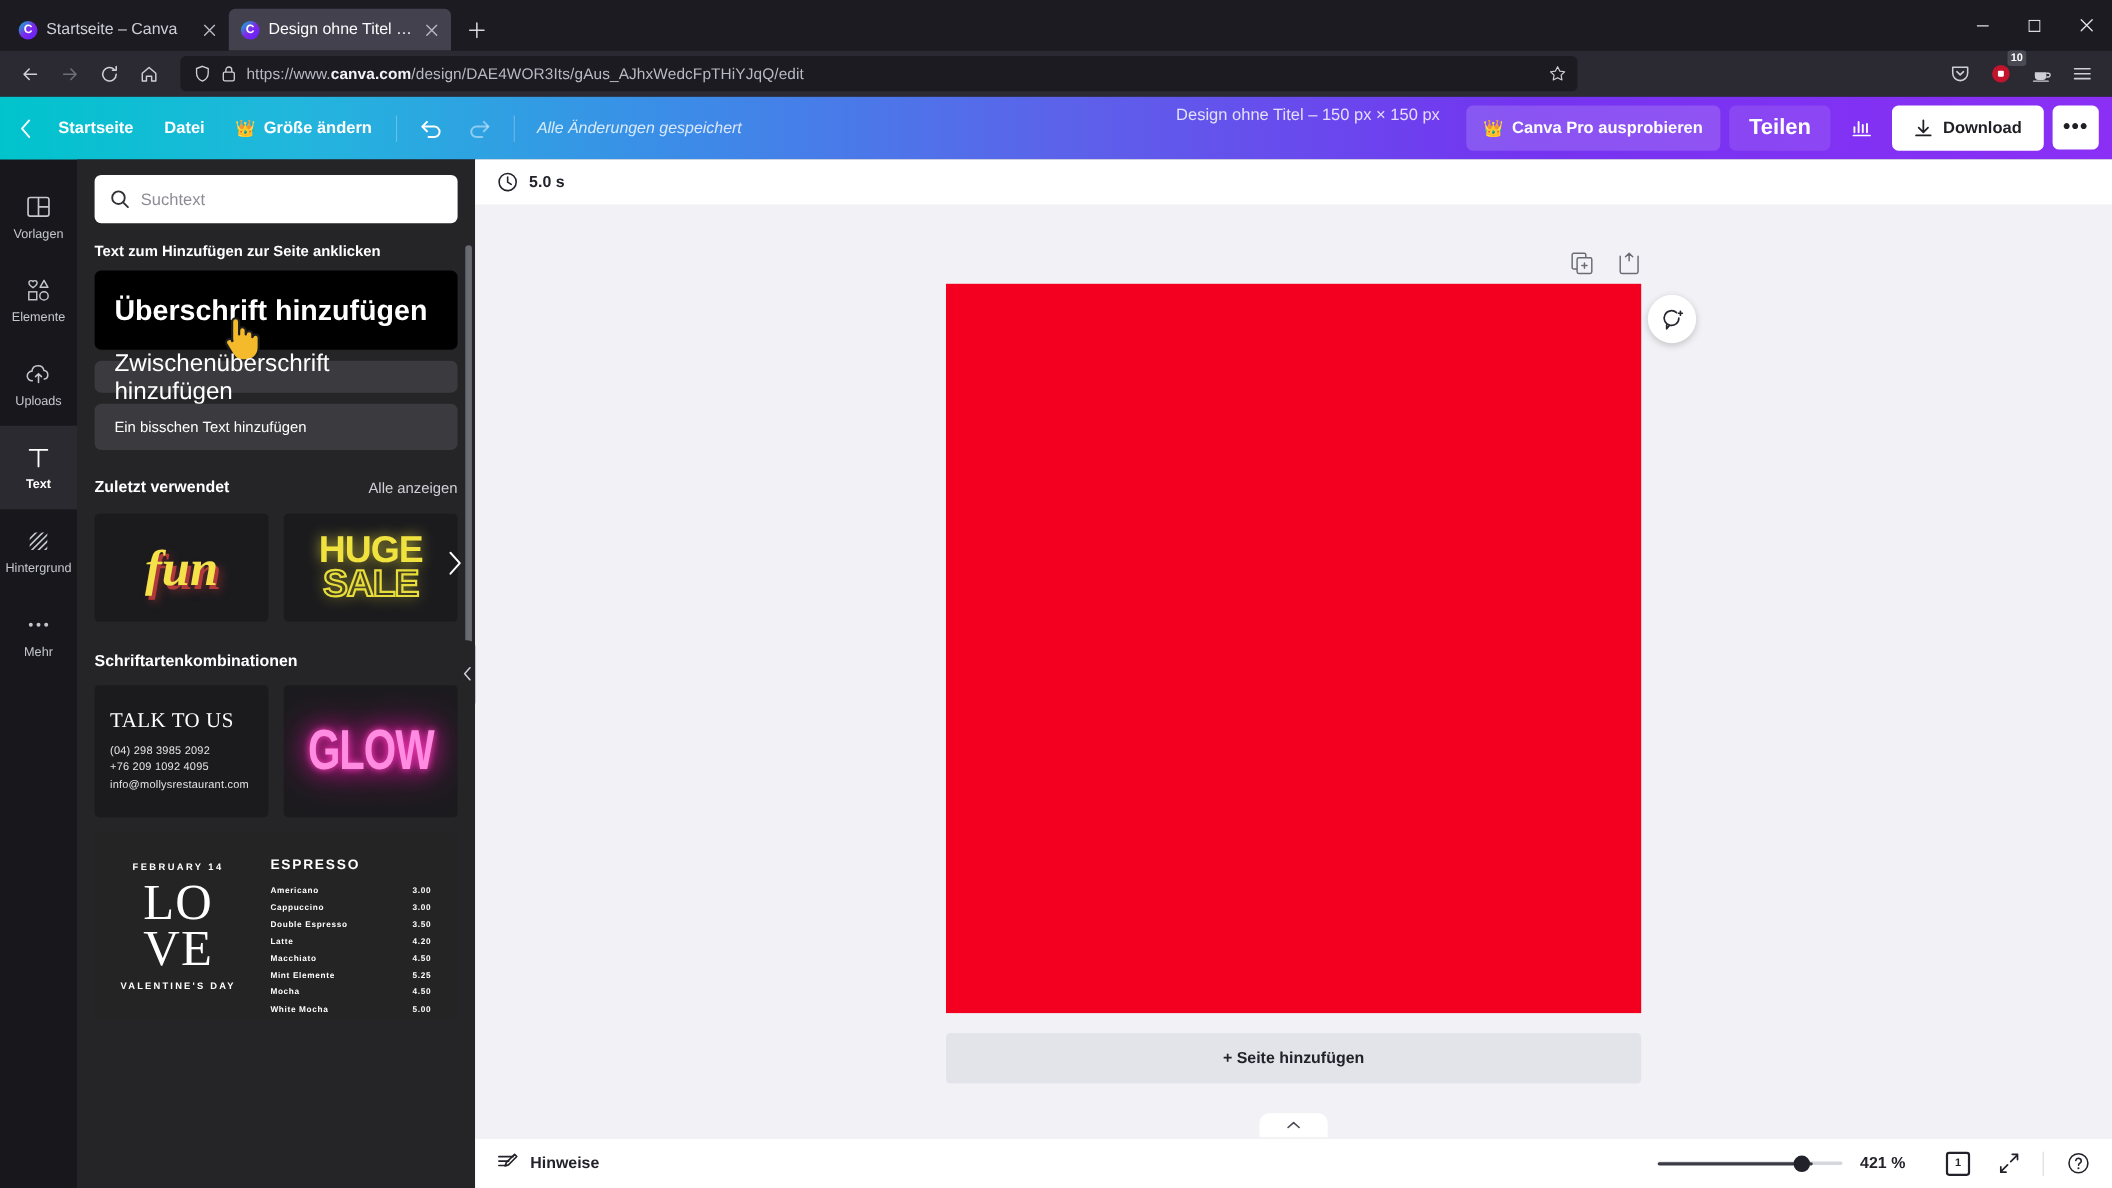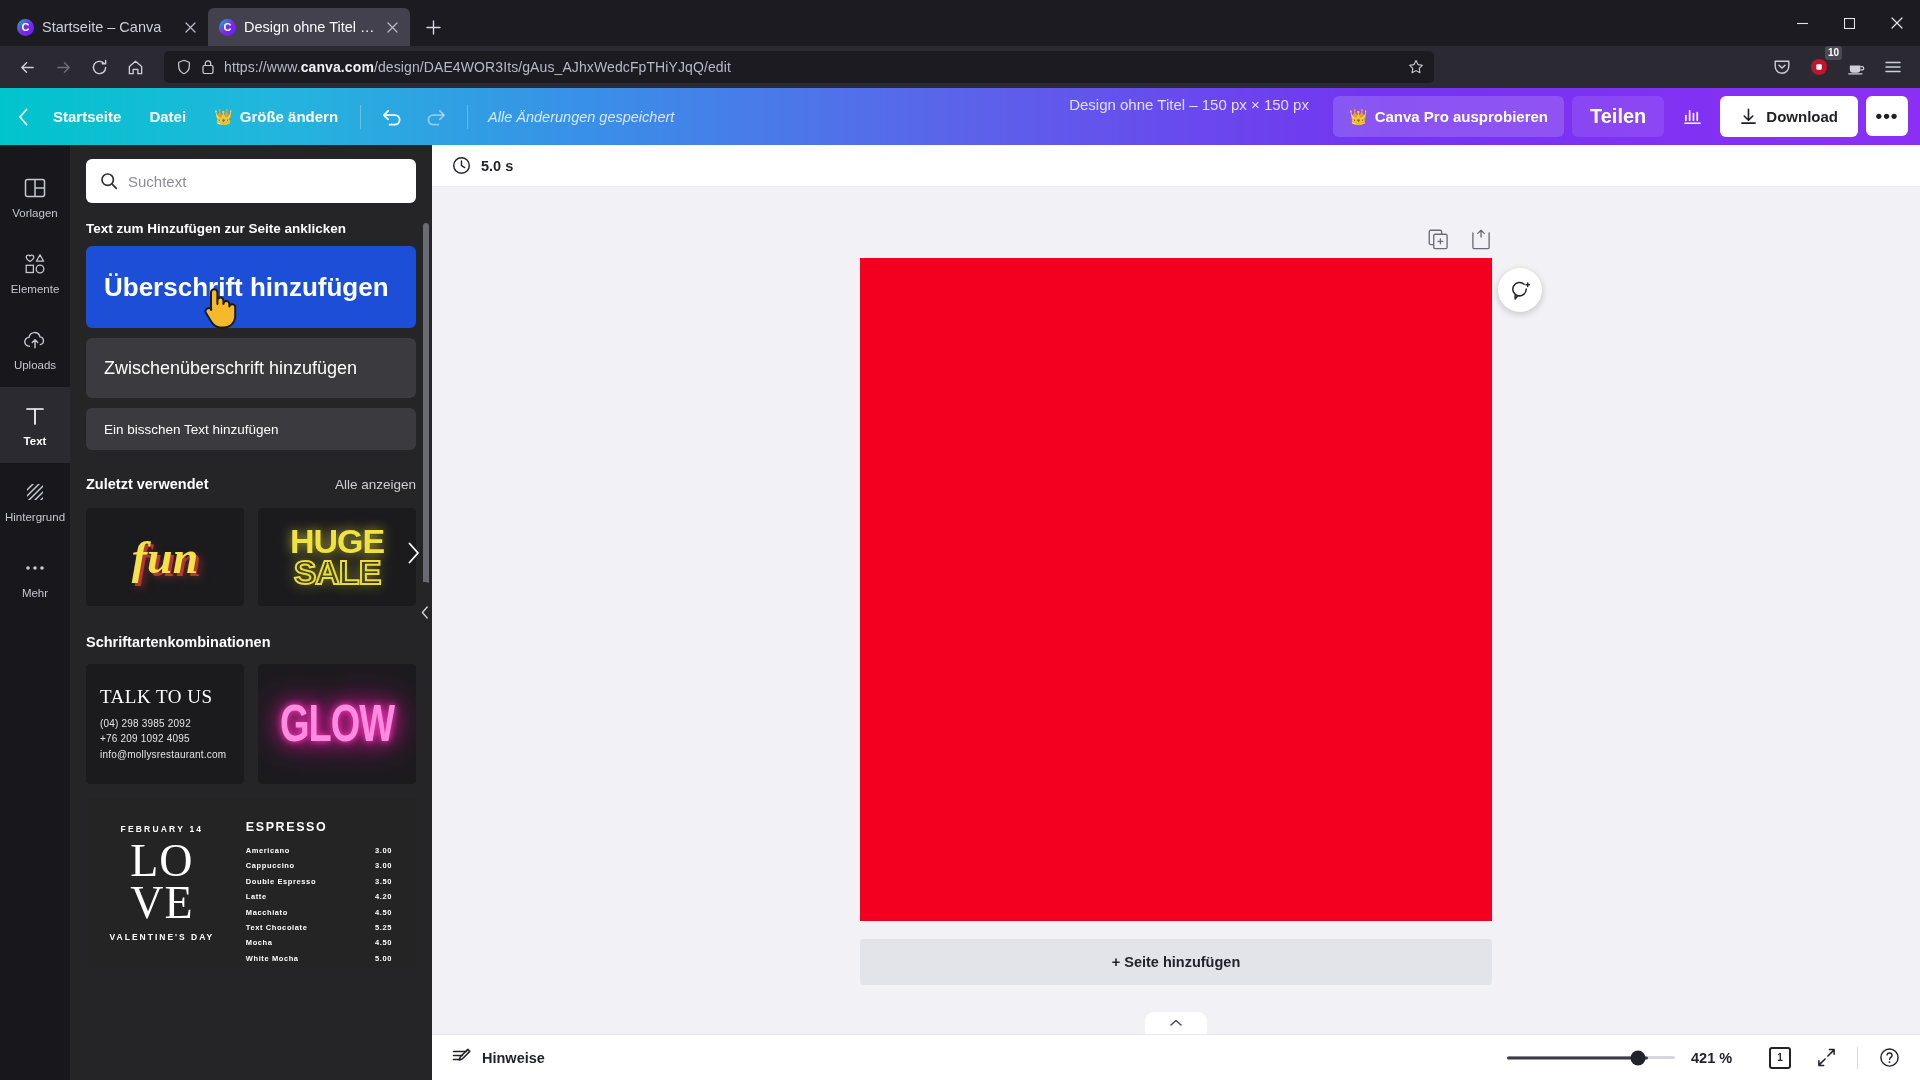--- a/index.html
+++ b/index.html
@@ -158,24 +158,24 @@
   .panel-search input::placeholder { color:#8c8c96; }
   .panel-scroll { flex:1; overflow:hidden; padding: 0 16px 0 16px; position:relative; }
   .panel-heading {
     color:#fff; font-size:13.5px; font-weight:700; padding: 8px 0 10px 0;
   }
   .txt-btn {
     background:#3f3f44; border-radius:6px; margin-bottom: 10px;
     display:flex; align-items:center; color:#fff; position:relative;
   }
   .txt-heading {
-    height: 82px; padding: 0 18px; font-size: 26px; font-weight:800;
-    line-height:1.08; background:#1d4ed8;
-  }
-  .txt-sub { height: 60px; padding: 0 18px; font-size: 18px; background:#3a3a3f; }
+    height: 72px; padding: 0 18px; font-size: 26px; font-weight:800;
+    line-height:1.08; background:#000000;
+  }
+  .txt-sub { height: 29px; padding: 0 18px; font-size: 22px; background:#3a3a3f; }
   .txt-body { height: 42px; padding: 0 18px; font-size: 13.5px; background:#3a3a3f; }
   .cursor-hand {
     position:absolute; left: 112px; top: 38px; width: 42px; height:46px;
     pointer-events:none;
   }
   .section-row {
     display:flex; align-items:center; justify-content:space-between;
     padding: 16px 0 6px 0;
   }
   .section-title { color:#fff; font-size:14.5px; font-weight:700; }
@@ -663,21 +663,21 @@
               </div>
               <div class="menu-item-row">
                 <span>Latte</span>
                 <span class="pr">4.20</span>
               </div>
               <div class="menu-item-row">
                 <span>Macchiato</span>
                 <span class="pr">4.50</span>
               </div>
               <div class="menu-item-row">
-                <span>Text Chocolate</span>
+                <span>Mint Elemente</span>
                 <span class="pr">5.25</span>
               </div>
               <div class="menu-item-row">
                 <span>Mocha</span>
                 <span class="pr">4.50</span>
               </div>
               <div class="menu-item-row">
                 <span>White Mocha</span>
                 <span class="pr">5.00</span>
               </div>

